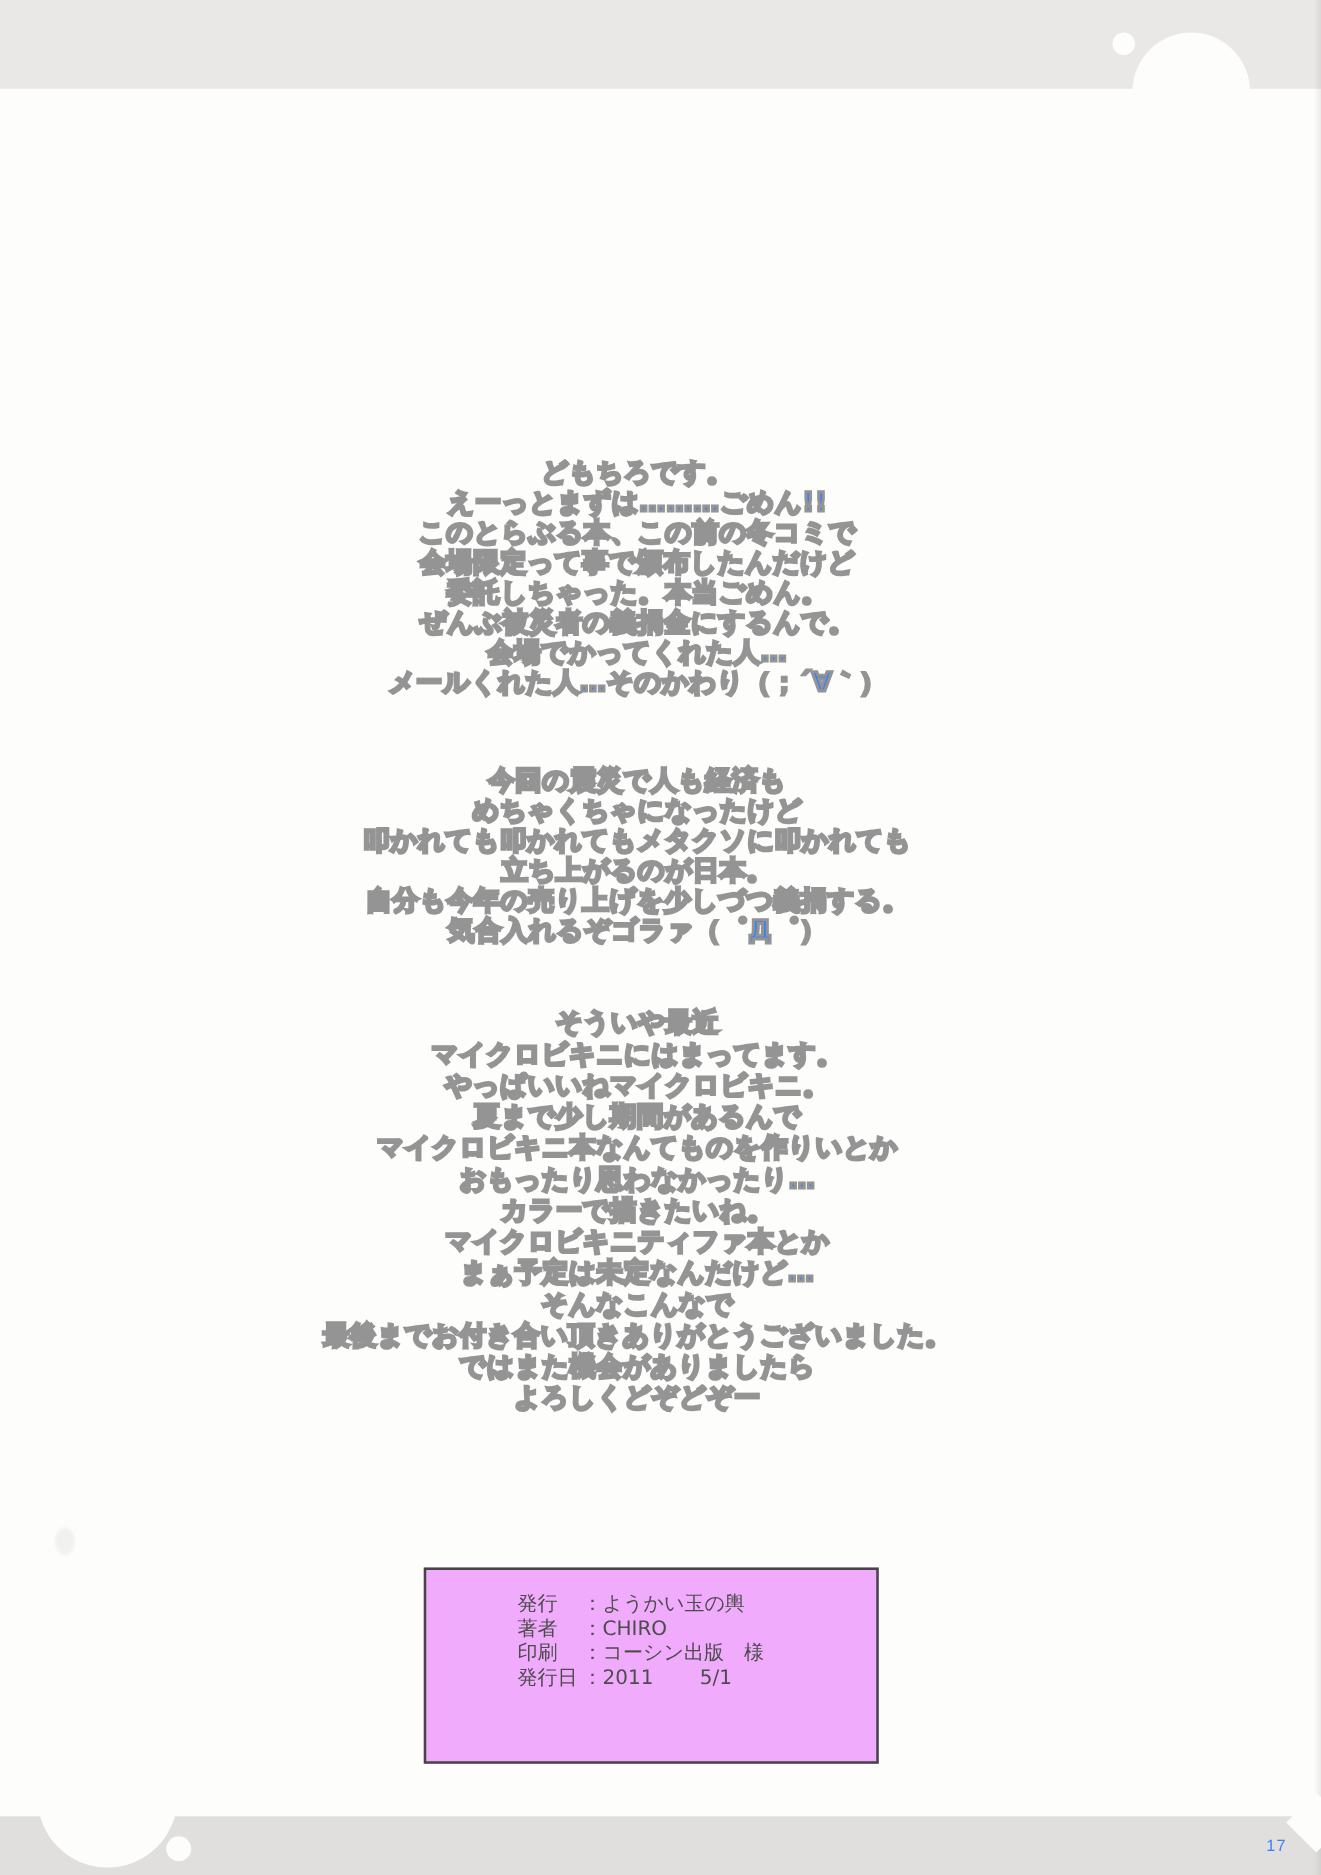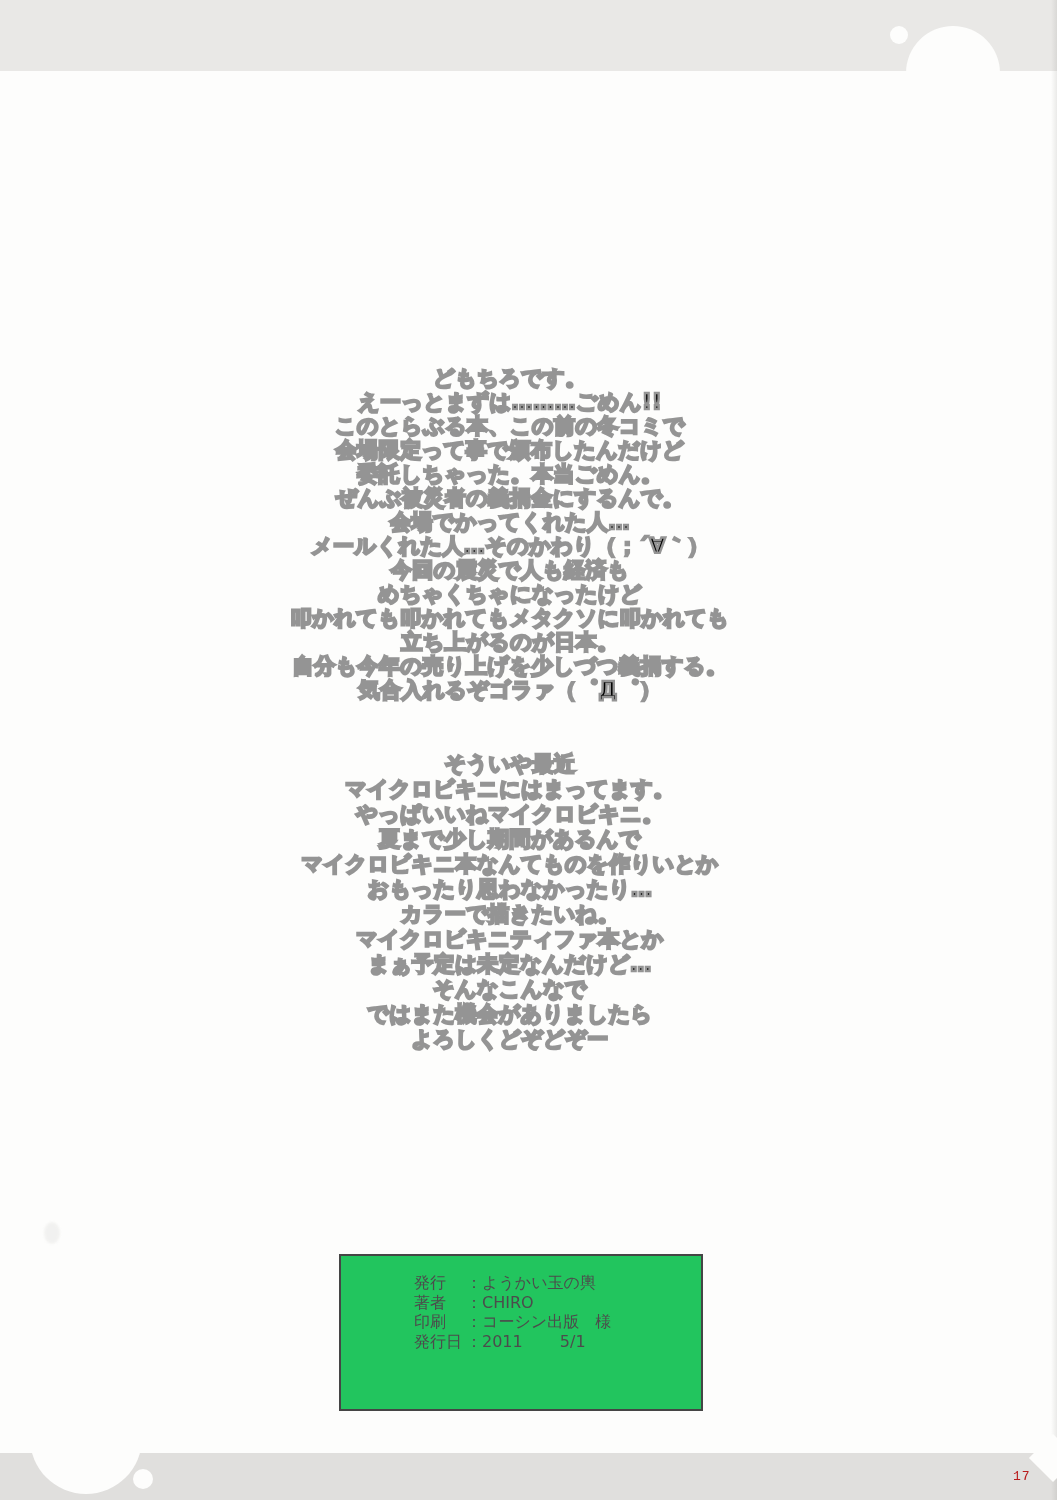--- a/index.html
+++ b/index.html
@@ -34,51 +34,51 @@
   .smudge{
     position:absolute;left:44px;top:1222px;width:16px;height:22px;
     background:#e9e9e7;border-radius:50%;opacity:.55;filter:blur(1px);
   }
   
   .afterword{
     position:absolute;top:366px;left:0;width:1020px;
     text-align:center;
   }
   .ow{
-    color:#000000;
+    color:#3b82f6;
     -webkit-text-stroke:2.4px #949494;
     text-shadow:0 0 1px rgba(140,140,140,.55);
     font-weight:700;
     font-size:21px;
     letter-spacing:0.5px;
     white-space:nowrap;
   }
   .b1 .ow{line-height:24px;}
-  .b2{}
+  .b2{margin-top:54px;}
   .b2 .ow{line-height:24px;}
   .b3{margin-top:50px;}
   .b3 .ow{line-height:25px;}
   
   .colophon{
     position:absolute;left:339px;top:1254px;width:364px;height:157px;
-    box-sizing:border-box;border:2px solid #454545;background:#22c55e;
+    box-sizing:border-box;border:2px solid #454545;background:#f0abfc;
     color:#4c4c4c;font-size:16px;
   }
   .col-rows{padding:17px 0 0 73px;}
   .col-row{display:flex;line-height:19.5px;white-space:pre;}
   .col-row .lab{display:inline-block;width:52px;}
   .col-row .sep{display:inline-block;}
   .col-row .val{display:inline-block;}
   .contact{margin-top:11px;text-align:center;color:#585858;}
   .contact div{line-height:19.5px;letter-spacing:0.5px;}
   
   .pagenum{
     position:absolute;left:1013px;top:1469px;
-    font-family:Liberation Mono, monospace;
-    font-size:13px;color:#b91c1c;letter-spacing:1px;
+    font-family:Liberation Sans, sans-serif;
+    font-size:13px;color:#3b82f6;letter-spacing:1px;
   }
 </style>
 </head>
 <body>
 
 <div class="strip-top"></div>
 <div class="strip-bottom"></div>
 <div class="edge-right"></div>
 <div class="circle c-top-big"></div>
 <div class="circle c-top-small"></div>
@@ -110,20 +110,21 @@
     <div class="ow">そういや最近</div>
     <div class="ow">マイクロビキニにはまってます。</div>
     <div class="ow">やっぱいいねマイクロビキニ。</div>
     <div class="ow">夏まで少し期間があるんで</div>
     <div class="ow">マイクロビキニ本なんてものを作りいとか</div>
     <div class="ow">おもったり思わなかったり…</div>
     <div class="ow">カラーで描きたいね。</div>
     <div class="ow">マイクロビキニティファ本とか</div>
     <div class="ow">まぁ予定は未定なんだけど…</div>
     <div class="ow">そんなこんなで</div>
+    <div class="ow">最後までお付き合い頂きありがとうございました。</div>
     <div class="ow">ではまた機会がありましたら</div>
     <div class="ow">よろしくどぞどぞー</div>
   </div>
 </div>
 
 <div class="colophon">
   <div class="col-rows">
     <div class="col-row">
       <span class="lab">発行</span><span class="sep">：</span><span class="val">ようかい玉の輿</span>
     </div>

